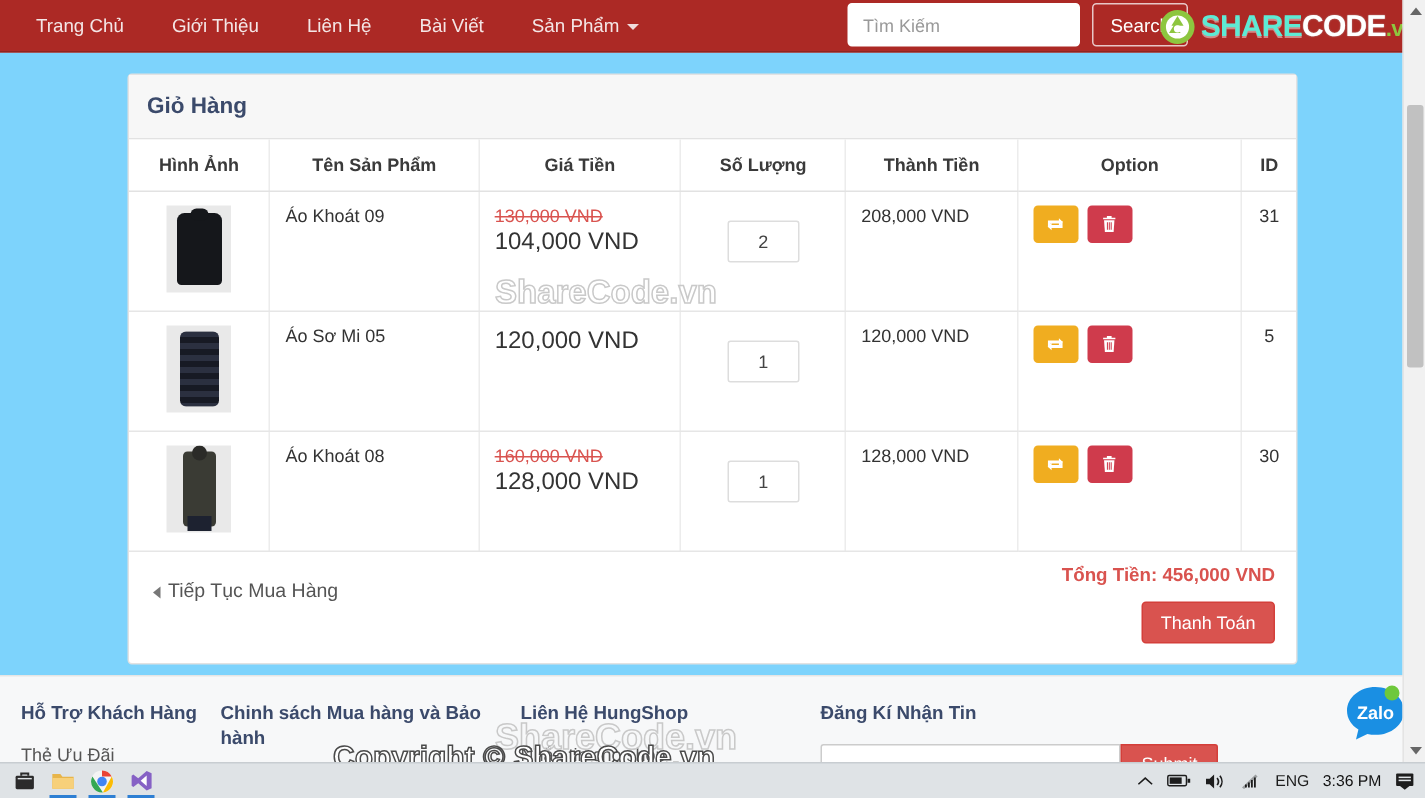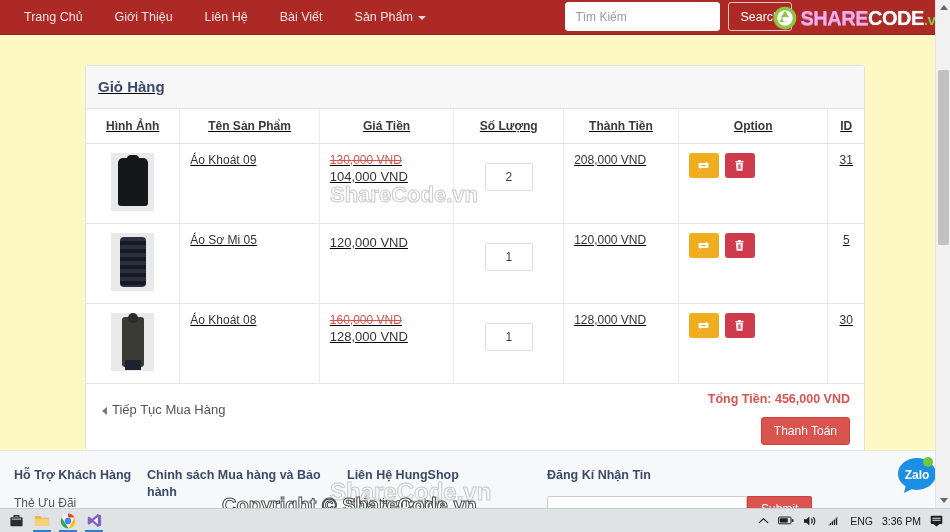--- a/index.html
+++ b/index.html
@@ -54,26 +54,26 @@
     font-family:"Liberation Sans", sans-serif;
   }
 
   
   .sc-logo {
     position:absolute; right:6px; top:5px;
     display:flex; align-items:center; gap:3px; user-select:none;
   }
   .sc-mark { width:26px; height:26px; }
   .sc-text { font-size:20px; font-weight:bold; letter-spacing:-0.5px; line-height:1; }
-  .sc-share { color:#f0abfc; text-shadow:0 1px 0 rgba(255,255,255,.45); }
+  .sc-share { color:#5eead4; text-shadow:0 1px 0 rgba(255,255,255,.45); }
   .sc-code  { color:#ffffff; -webkit-text-stroke:0px; text-shadow:0 0 1px #bbb; }
   .sc-vn    { color:#8dc63f; font-size:15px; }
 
   
-  .page-body { background:#fef9c3; padding:30px 14px 0 14px; height:415px;text-decoration:underline; }
+  .page-body { background:#7dd3fc; padding:14px 14px 0 14px; height:415px; }
 
   .cart-panel {
     border:1px solid #e2e2e2; border-radius:3px; background:#fff;
     width:780px; margin:0 auto;
   }
   .panel-head {
     background:#f7f7f7; border-bottom:1px solid #e2e2e2;
     padding:12px 12px; 
   }
   .panel-title { color:#3b4a6b; font-size:15px; font-weight:bold; }
@@ -115,21 +115,21 @@
   .j1:before { content:""; position:absolute; left:9px; top:-3px; width:12px;height:8px; background:#15171b; border-radius:4px;}
   .j2 { top:4px; width:26px; height:50px; background:#20242e; border-radius:4px;
         background-image:repeating-linear-gradient(180deg,#2b3040 0 4px,#171a24 4px 8px); }
   .j3 { top:4px; width:22px; height:50px; background:#3a3b34; border-radius:3px; }
   .j3:before { content:""; position:absolute; left:6px; top:-4px; width:10px;height:10px; background:#2b2b28; border-radius:50%;}
   .j3:after { content:""; position:absolute; left:3px; bottom:-3px; width:16px;height:10px; background:#1d2230;}
 
   .price-old {
     color:#d9534f; text-decoration:line-through; font-size:12px; display:block;
   }
-  .price-new { color:#333; font-size:13px; display:block; margin-top:2px; }
+  .price-new { color:#333; font-size:16px; display:block; margin-top:2px; }
 
   .qty-input {
     width:48px; height:28px; border:1px solid #ddd; border-radius:2px;
     text-align:center; font-size:12px; color:#444; background:#fff;
     font-family:"Liberation Sans", sans-serif; outline:none;
     margin-top:10px;
   }
 
   .opt-wrap { display:flex; gap:6px; }
   .btn-opt {

